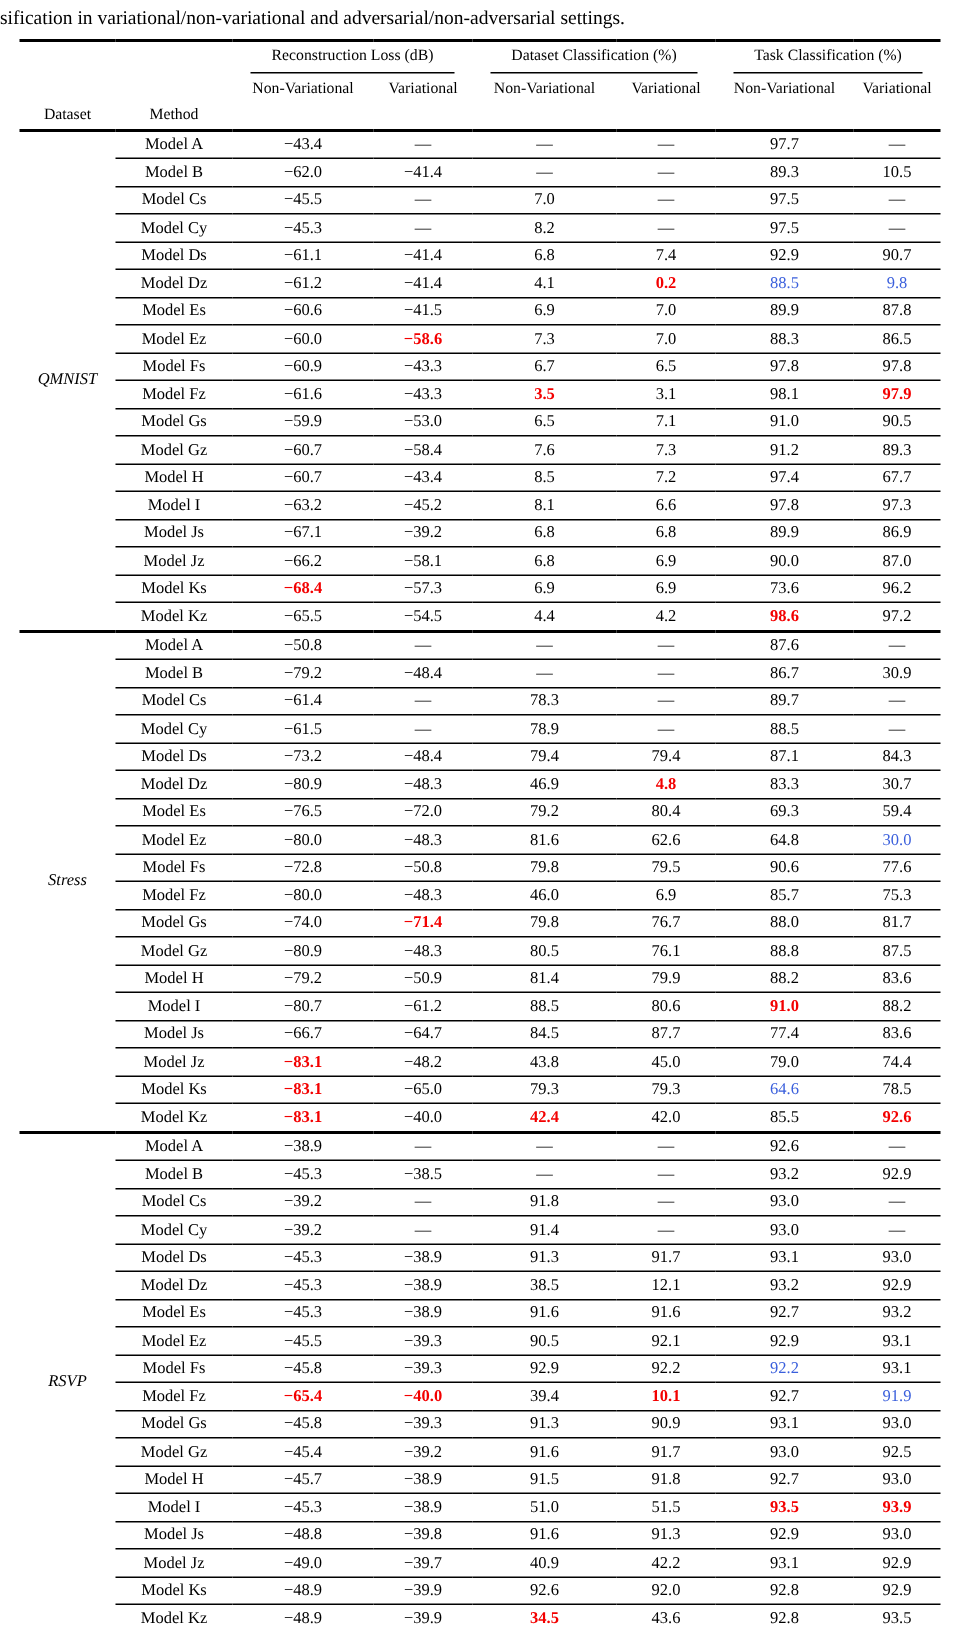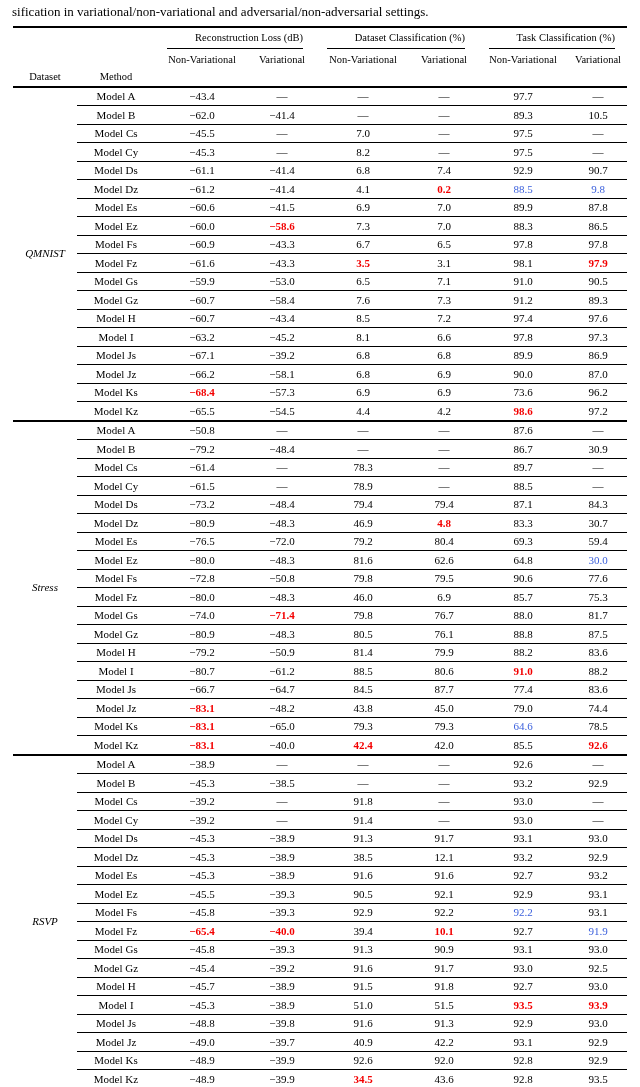--- a/index.html
+++ b/index.html
@@ -6,21 +6,21 @@
   html, body { background: #ffffff; }
   body {
     width: 640px;
     font-family: "Liberation Serif", "DejaVu Serif", serif;
     color: #000;
   }
   .page { padding: 2px 13px 4px; }
   .caption {
     font-size: 13px;
     line-height: 16px;
-    padding: 2px 12px 6px;
+    padding: 2px 0 6px;
     margin-left: -13px;
     white-space: nowrap;
     overflow: hidden;
   }
   table {
     width: 614px;
     table-layout: fixed;
     border-collapse: collapse;
     border-top: 2px solid #000;
     border-bottom: 2.5px solid #000;
@@ -35,21 +35,20 @@
     white-space: nowrap;
   }
   thead th { font-size: 10.5px; }
   thead tr:first-child th { vertical-align: bottom; padding-top: 4px; }
   thead th[rowspan] { vertical-align: middle; }
   .grp {
     display: block;
     border-bottom: 1px solid #000;
     padding-bottom: 3px;
     margin: 0 10px;
-    text-align: right;
   }
   thead tr.subhead th { padding-top: 3px; padding-bottom: 19px; }
   tbody tr:first-child td, tbody tr:first-child th { border-top: 2.5px solid #000; }
   tbody.first tr:first-child td, tbody.first tr:first-child th { border-top: 2px solid #000; }
   tbody tr + tr td { border-top: 1px solid #000; }
   td.red { color: var(--red, #f30000); font-weight: bold; }
   td.blue { color: var(--blue, #3a5fdc); }
   .dataset-cell { font-size: 11px; font-style: italic; }
 </style>
 </head>
@@ -202,21 +201,21 @@
           <td>91.2</td>
           <td>89.3</td>
         </tr>
         <tr>
           <td>Model H</td>
           <td>−60.7</td>
           <td>−43.4</td>
           <td>8.5</td>
           <td>7.2</td>
           <td>97.4</td>
-          <td>97.6</td>
+          <td>67.7</td>
         </tr>
         <tr>
           <td>Model I</td>
           <td>−63.2</td>
           <td>−45.2</td>
           <td>8.1</td>
           <td>6.6</td>
           <td>97.8</td>
           <td>97.3</td>
         </tr>

